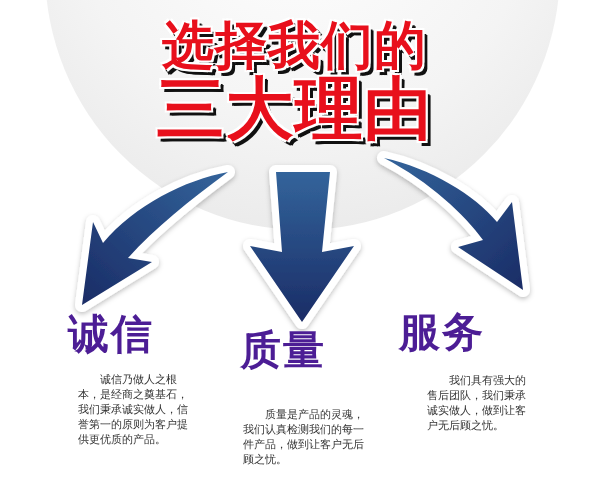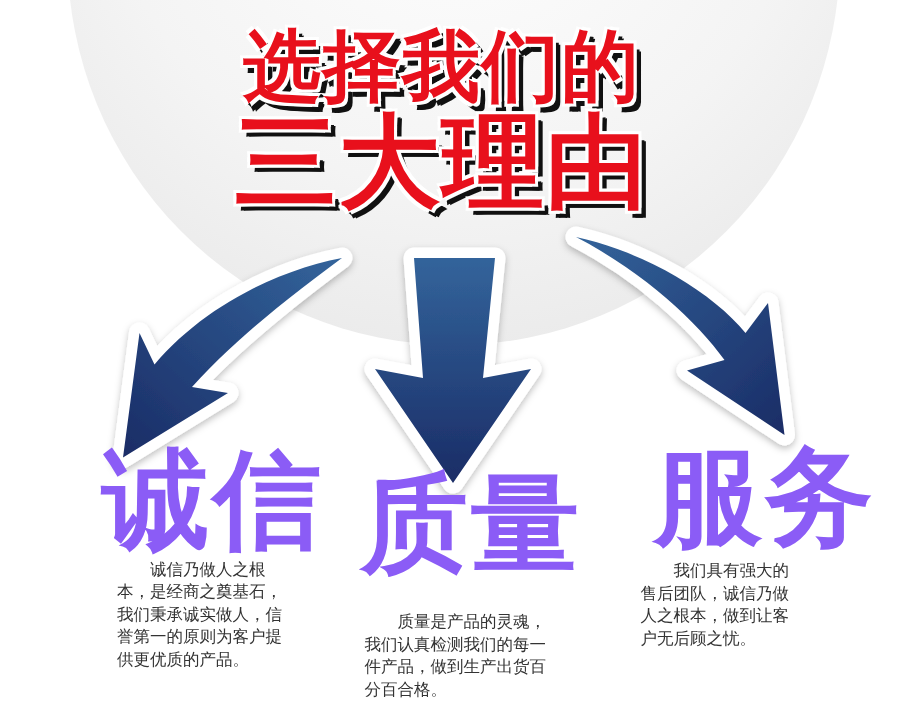--- a/index.html
+++ b/index.html
@@ -7,24 +7,24 @@
   .bg-circle{position:absolute;left:45px;top:-290px;width:515px;height:520px;border-radius:50%;
     background:radial-gradient(circle at 50% 35%, #ffffff 0%, #f4f4f4 55%, #e4e4e4 100%);}
   .title{position:absolute;left:0;width:589px;text-align:center;font-weight:bold;color:#e8101c;
     letter-spacing:1px;
     text-shadow:
       -2px -2px 0 #fff, 2px -2px 0 #fff, -2px 2px 0 #fff, 2px 2px 0 #fff,
       4px 4px 0 #111, 5px 5px 0 #111, 3px 5px 0 #111;}
   .title.l1{top:14px;font-size:52px;line-height:62px;}
   .title.l2{top:78px;font-size:68px;line-height:62px;}
   svg.arrows{position:absolute;left:0;top:0;}
-  .heading{position:absolute;font-weight:bold;color:#8b5cf6;font-size:72px;line-height:64px;letter-spacing:2px;font-family:Liberation Serif, serif;}
+  .heading{position:absolute;font-weight:bold;color:#4c1d95;font-size:41px;line-height:64px;letter-spacing:2px;}
   .h-left{left:68px;top:302px;}
   .h-mid{left:240px;top:318px;}
-  .h-right{left:436px;top:300px;}
+  .h-right{left:399px;top:300px;}
   .desc{position:absolute;font-size:11px;line-height:15px;color:#333;text-indent:2em;}
   .d-left{left:78px;top:372px;width:118px;}
   .d-mid{left:243px;top:407px;width:122px;}
   .d-right{left:427px;top:373px;width:108px;}
 </style>
 </head>
 <body>
 
 <div class="bg-circle"></div>
 
@@ -63,16 +63,16 @@
   <g filter="url(#sh)">
     <path d="M384,158 C430,168 475,195 497,222 L512,202 L523,290 L458,247 L483,240 C465,215 430,182 384,158 Z" fill="#ffffff" stroke="#ffffff" stroke-width="14" stroke-linejoin="round"></path>
     <path d="M384,158 C430,168 475,195 497,222 L512,202 L523,290 L458,247 L483,240 C465,215 430,182 384,158 Z" fill="url(#gbr)"></path>
   </g>
 </svg>
 
 <div class="heading h-left">诚信</div>
 <div class="desc d-left">诚信乃做人之根本，是经商之奠基石，我们秉承诚实做人，信誉第一的原则为客户提供更优质的产品。</div>
 
 <div class="heading h-mid">质量</div>
-<div class="desc d-mid">质量是产品的灵魂，我们认真检测我们的每一件产品，做到生产出货百分百合格。</div>
+<div class="desc d-mid">质量是产品的灵魂，我们认真检测我们的每一件产品，做到让客户无后顾之忧。</div>
 
 <div class="heading h-right">服务</div>
-<div class="desc d-right">我们具有强大的售后团队，诚信乃做人之根本，做到让客户无后顾之忧。</div>
+<div class="desc d-right">我们具有强大的售后团队，我们秉承诚实做人，做到让客户无后顾之忧。</div>
 
 </body></html>

